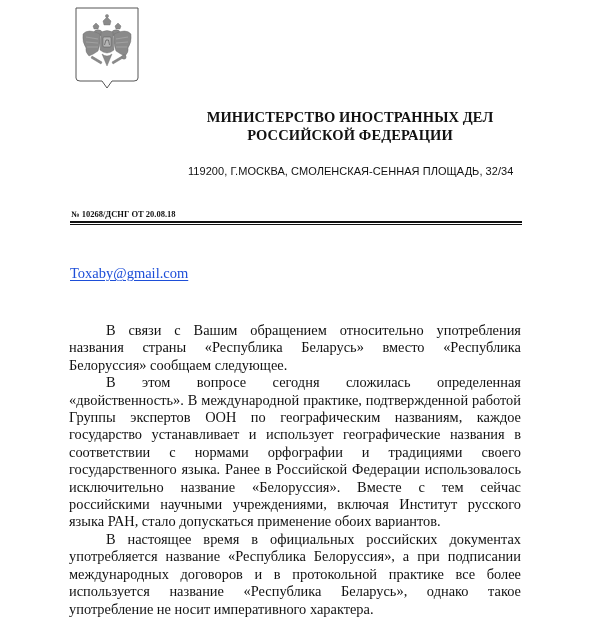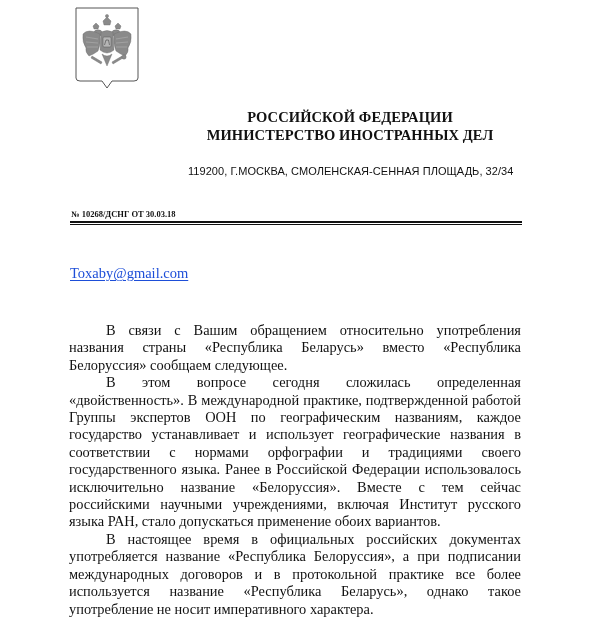--- a/index.html
+++ b/index.html
@@ -144,27 +144,27 @@
         <path d="M12 38 L24 39"></path>
         <path d="M13 43 L24 43"></path>
       <path d="M54 33 L42 35"></path>
         <path d="M54 38 L42 39"></path>
         <path d="M53 43 L42 43"></path>
     </g>
   </svg>
 </div>
 
 <div class="header">
+  <div class="ministry-line">МИНИСТЕРСТВО ИНОСТРАННЫХ ДЕЛ</div>
   <div class="ministry-line">РОССИЙСКОЙ ФЕДЕРАЦИИ</div>
-  <div class="ministry-line">МИНИСТЕРСТВО ИНОСТРАННЫХ ДЕЛ</div>
 </div>
 <div class="address-line">119200, Г.МОСКВА, СМОЛЕНСКАЯ-СЕННАЯ ПЛОЩАДЬ, 32/34</div>
 
 <div class="ref-line">
-  <div class="ref-text">№ 10268/ДСНГ ОТ 30.03.18</div>
+  <div class="ref-text">№ 10268/ДСНГ ОТ 20.08.18</div>
   <div class="double-rule"></div>
 </div>
 
 <a class="email">Toxaby@gmail.com</a>
 
 <div class="letter">
   <p class="para">В связи с Вашим обращением относительно употребления названия страны «Республика Беларусь» вместо «Республика Белоруссия» сообщаем следующее.</p>
   <p class="para">В этом вопросе сегодня сложилась определенная «двойственность». В международной практике, подтвержденной работой Группы экспертов ООН по географическим названиям, каждое государство устанавливает и использует географические названия в соответствии с нормами орфографии и традициями своего государственного языка. Ранее в Российской Федерации использовалось исключительно название «Белоруссия». Вместе с тем сейчас российскими научными учреждениями, включая Институт русского языка РАН, стало допускаться применение обоих вариантов.</p>
   <p class="para">В настоящее время в официальных российских документах употребляется название «Республика Белоруссия», а при подписании международных договоров и в протокольной практике все более используется название «Республика Беларусь», однако такое употребление не носит императивного характера.</p>
 </div>

